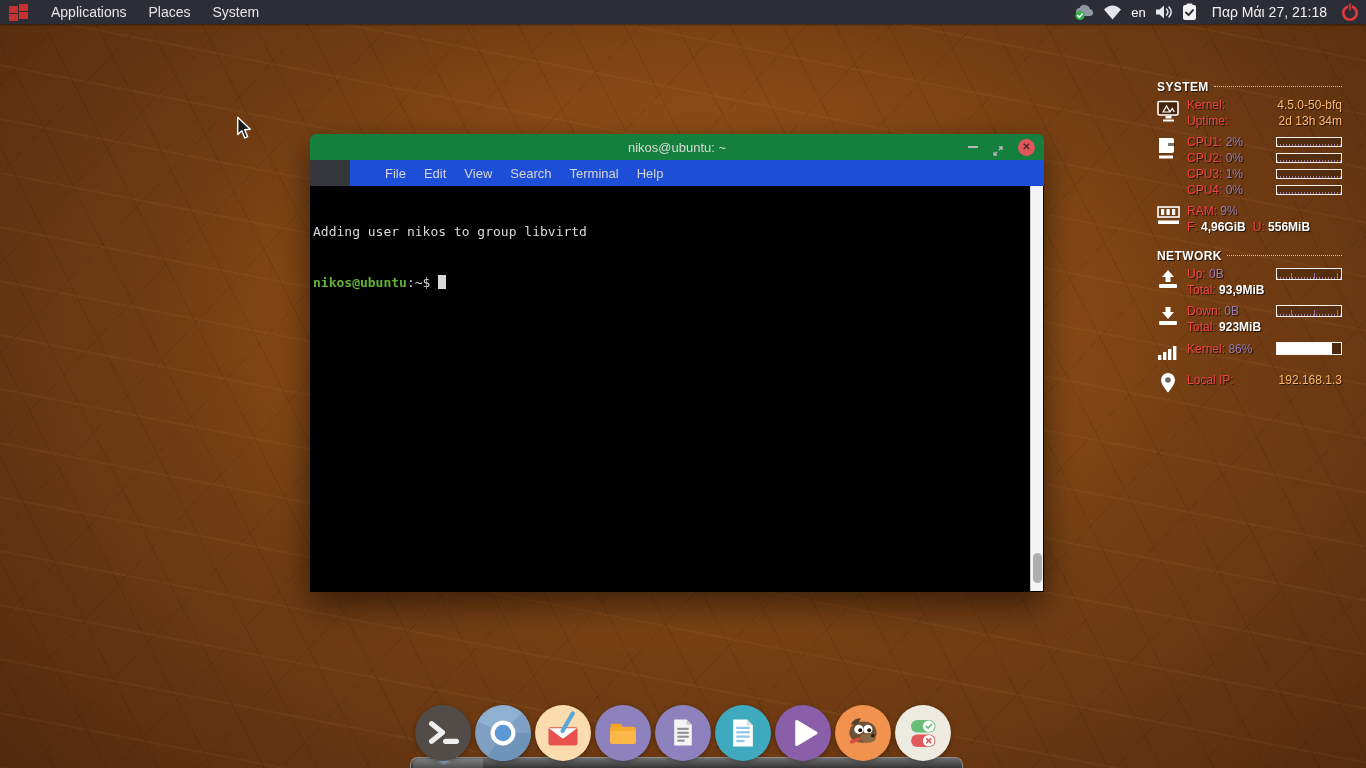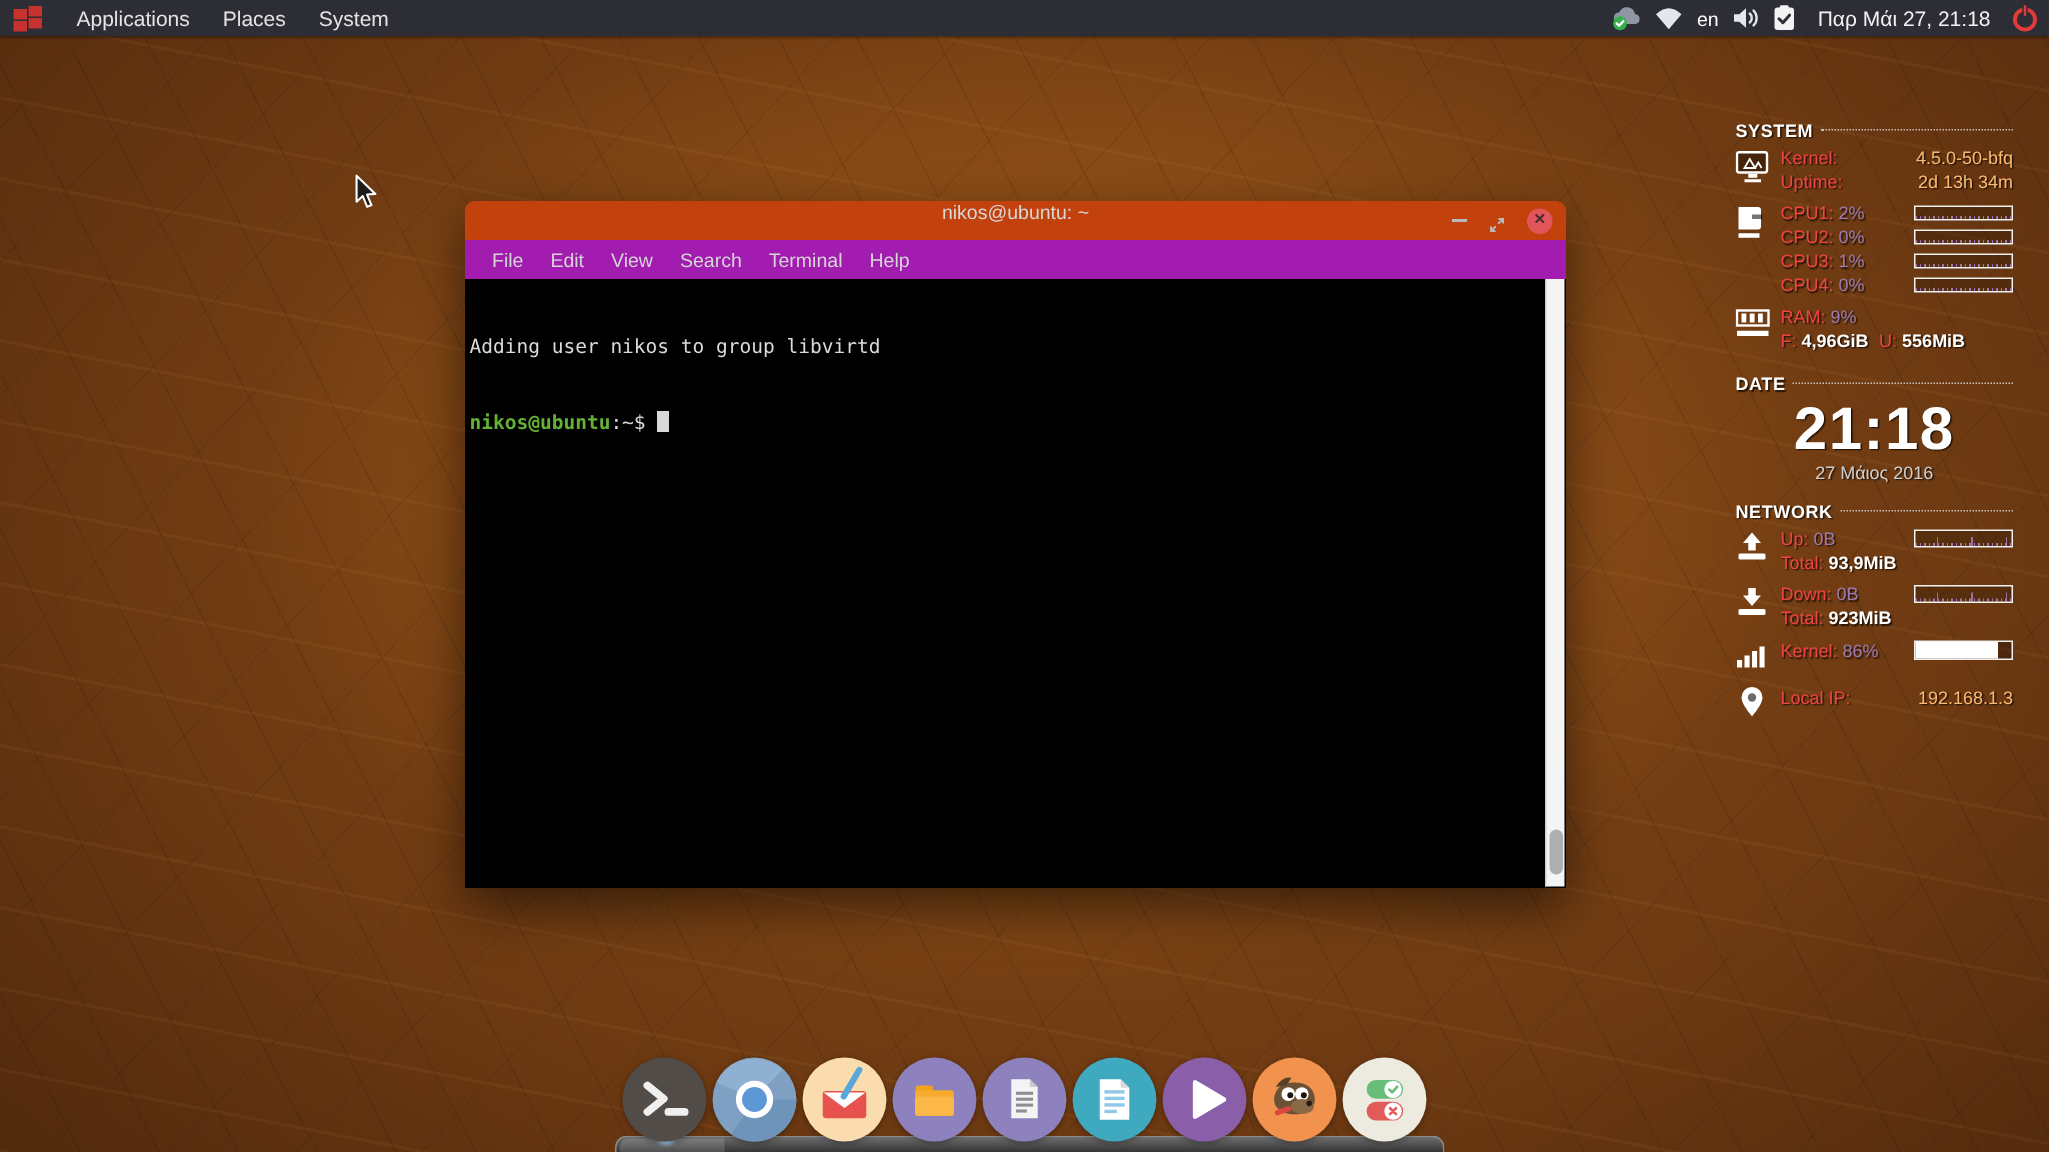--- a/index.html
+++ b/index.html
@@ -61,29 +61,29 @@
   .sigbar { margin-left:auto; width:66px; height:13px; border:1px solid #f2f2f2; background:rgba(20,10,5,.35); }
   .sigfill { height:100%; background:#fff; }
   .c-time { text-align:center; font-size:40px; font-weight:bold; color:#fff; line-height:42px; margin-top:2px; letter-spacing:1px; }
   .c-date { text-align:center; color:#cfcfcf; font-size:12px; margin-top:1px; }
   .c-sect { margin-top:12px; }
   .gap2 { width:7px; display:inline-block; }
 
   
   .window { position:absolute; left:310px; top:134px; width:734px; height:458px; z-index:10;
             border-radius:6px 6px 0 0; box-shadow:0 12px 34px rgba(0,0,0,.55); background:#36363d; }
-  .titlebar { height:26px; position:relative; display:flex; align-items:flex-start; justify-content:center;
-              border-radius:6px 6px 0 0; background:#c2410c; }
+  .titlebar { height:26px; position:relative; display:flex; align-items:center; justify-content:center;
+              border-radius:6px 6px 0 0; background:#15803d; }
   .title { color:#d8d8d8; font-size:13px; }
   .win-btns { position:absolute; right:9px; top:0; height:26px; display:flex; align-items:center; gap:15px; }
   .btn-min { width:10px; height:2px; background:#b9b9b9; }
   .btn-max { width:10px; height:10px; }
   .btn-close { width:17px; height:17px; border-radius:50%; background:#e0565b; display:flex; align-items:center; justify-content:center;
                color:#4a2a2c; font-size:10px; font-weight:bold; line-height:1; }
-  .menubar { height:26px; display:flex; align-items:center; padding-left:9px; background:#a21caf; }
+  .menubar { height:26px; display:flex; align-items:center; padding-left:26px; background:#1d4ed8;margin-left:40px; }
   .tmenu { color:#d6d6d6; font-size:13px; padding:0 9px; }
   .term-content { position:absolute; left:0; top:52px; width:734px; height:406px; background:#000; }
   .term-text { padding:3px 3px 0 3px; font-family:"DejaVu Sans Mono", monospace; font-size:13px; line-height:17px; color:#d9d9d9; white-space:pre-wrap; }
   .t-prompt { color:#63b233; font-weight:bold; }
   .t-sel { background:#fff; color:#000; margin-left:8px; }
   .t-cursor { display:inline-block; width:8px; height:14px; background:#d9d9d9; vertical-align:-2px; margin-left:8px; }
   .term-scroll { position:absolute; right:1px; top:52px; width:13px; height:405px; background:#f4f4f4; border-left:1px solid #d0d0d0; }
   .scroll-thumb { position:absolute; left:2px; width:9px; height:30px; bottom:8px; background:#aeaeae; border-radius:5px; }
 
   
@@ -219,28 +219,20 @@
         <span class="lbl">RAM:</span>&nbsp;<span class="pur">9%</span>
       </div>
       <div class="c-row">
         <span class="lbl">F:</span>&nbsp;<span class="valb">4,96GiB</span>
         <span class="gap2"></span>
         <span class="lbl">U:</span>&nbsp;<span class="valb">556MiB</span>
       </div>
     </div>
   </div>
 
-  <div class="c-sect">
-    <div class="c-header">
-      <span>DATE</span>
-        <span class="dots"></span>
-    </div>
-    <div class="c-time">21:18</div>
-    <div class="c-date">27 Μάιος 2016</div>
-  </div>
 
   <div class="c-sect">
     <div class="c-header">
       <span>NETWORK</span>
         <span class="dots"></span>
     </div>
     <div class="c-group">
       <div class="c-icon">
         <svg width="22" height="22" viewBox="0 0 22 22">
           <path d="M11,1 L17,8 H13.5 V13 H8.5 V8 H5 Z" fill="#fff"></path>

